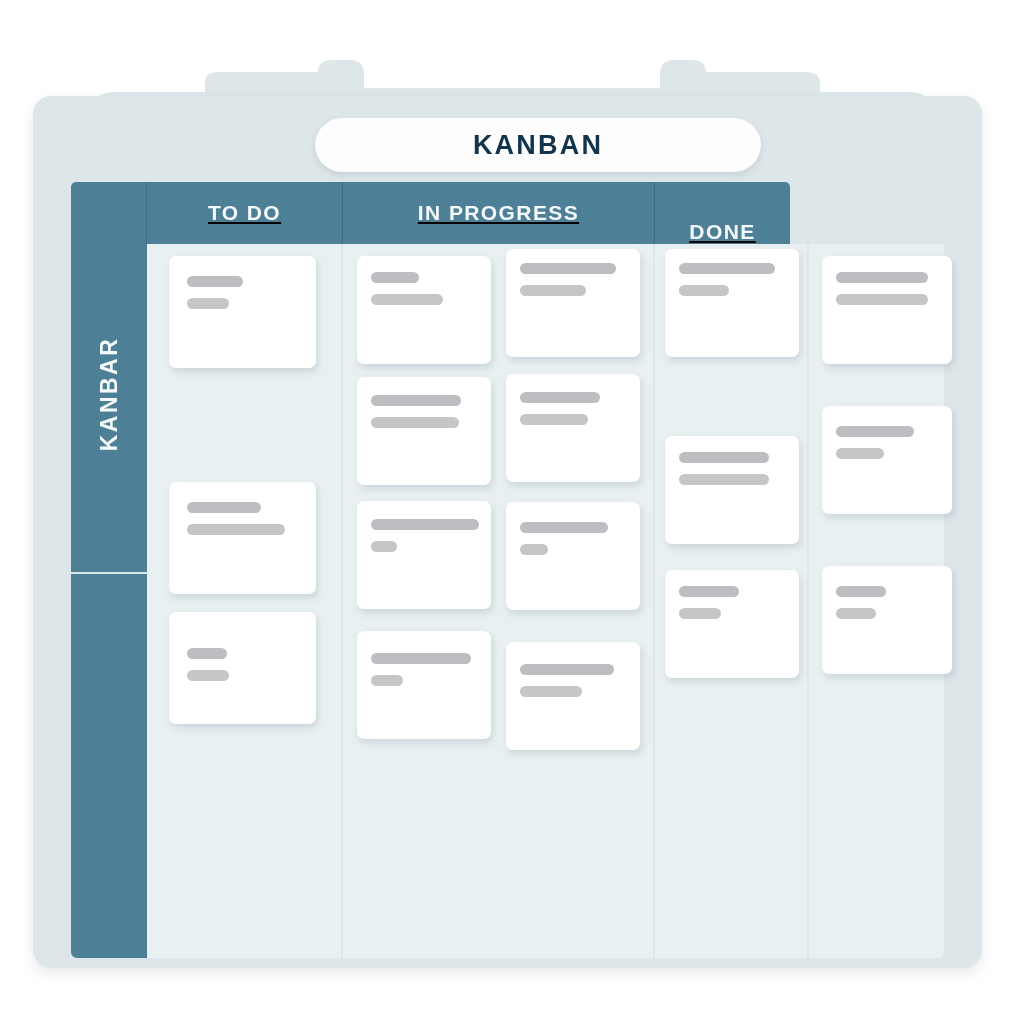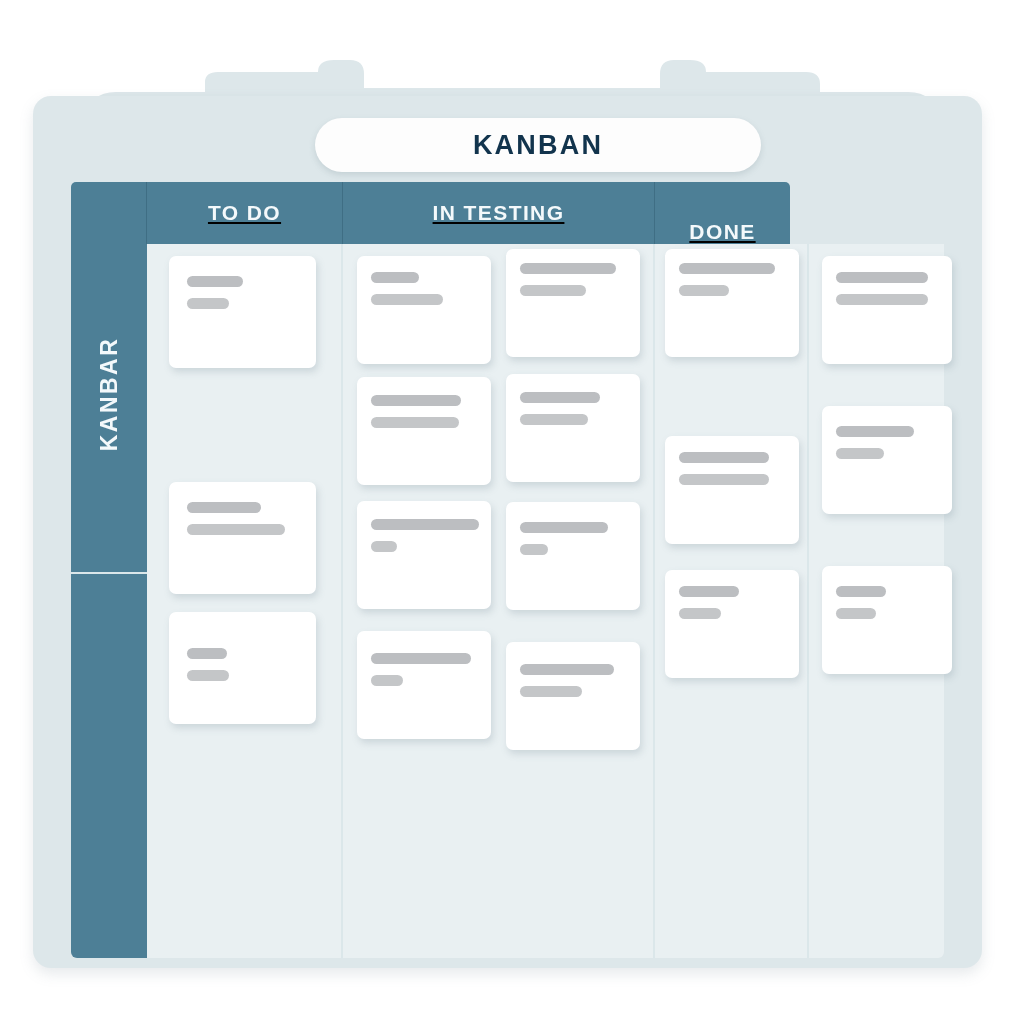--- a/index.html
+++ b/index.html
@@ -163,21 +163,21 @@
   <div id="title-pill">
     <span id="title-text">KANBAN</span>
   </div>
 
   <div id="header-band">
       <div class="hdr corner" style="width: 76px;"></div>
       <div class="hdr" style="width: 196px; justify-content: center;">
         <span class="hdr-label">TO DO</span>
       </div>
       <div class="hdr" style="width: 312px; justify-content: center;">
-        <span class="hdr-label">IN TESTING</span>
+        <span class="hdr-label">IN PROGRESS</span>
       </div>
       <div class="hdr last" style="width: 135px; justify-content: center;">
         <span class="hdr-label">DONE</span>
       </div>
     </div>
 
   <div id="sidebar">
     <div id="sidebar-upper"></div>
     <div id="sidebar-label">KANBAR</div>
   </div>

